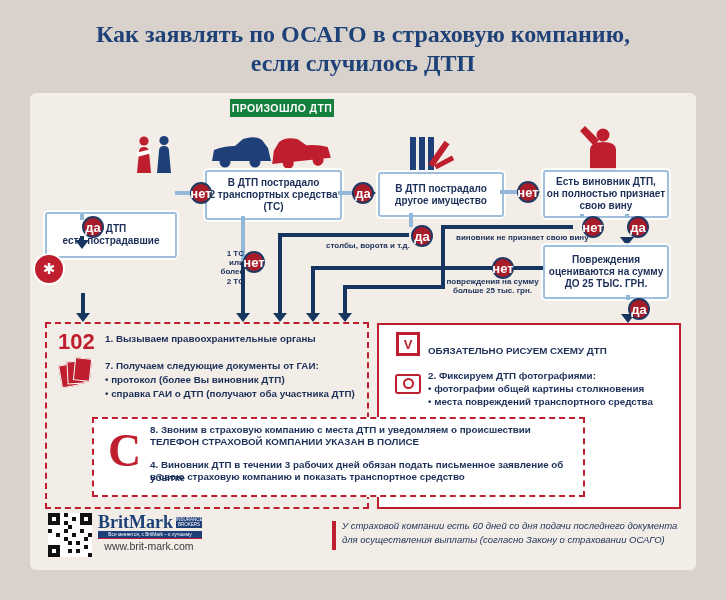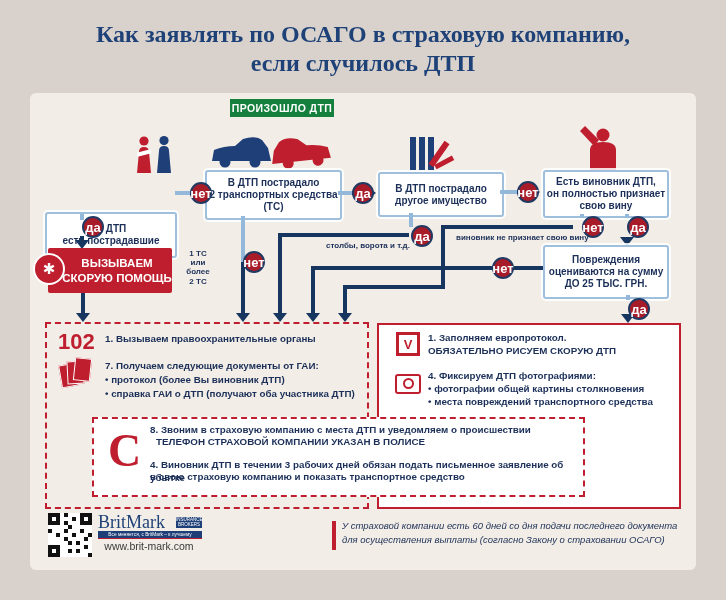--- a/index.html
+++ b/index.html
@@ -37,21 +37,21 @@
   .phone-c{color:#be1e2d;font-family:"Liberation Serif",serif;font-weight:bold;font-size:46px;line-height:1;}
   .chk{width:18px;height:18px;border:3px solid #be1e2d;color:#be1e2d;font-weight:bold;font-size:13px;
        display:flex;align-items:center;justify-content:center;background:#fff;}
   .cam{width:22px;height:16px;border:2.5px solid #be1e2d;border-radius:3px;background:#fff;position:relative;}
   .cam:before{content:"";position:absolute;left:6px;top:2px;width:7px;height:7px;border:2.5px solid #be1e2d;border-radius:50%;}
   .sol{width:28px;height:28px;border-radius:50%;background:#be1e2d;border:2px solid #fff;color:#fff;
        font-size:15px;display:flex;align-items:center;justify-content:center;}
   .doc{width:15px;height:21px;background:#be1e2d;border:1.5px solid #fff;position:absolute;}
   .num102{color:#be1e2d;font-weight:bold;font-size:22px;text-align:right;}
   
-  .brand{font-family:"Liberation Serif",serif;font-weight:normal;color:#1e4278;font-size:18px;line-height:1;}
+  .brand{font-family:"Liberation Serif",serif;font-weight:bold;color:#1e4278;font-size:18px;line-height:1;}
   .brandtag{background:#1e3f78;color:#fff;font-size:4.5px;text-align:center;line-height:1.2;}
   .tagbar{background:#1e3f78;border-bottom:1px solid #be1e2d;color:#fff;font-size:4.8px;
           display:flex;align-items:center;justify-content:center;}
   .www{font-size:10.5px;color:#3a3a3a;text-align:center;}
   .footnote{font-size:9.5px;font-style:italic;color:#1c3056;line-height:1.5;}
   .redbar{width:4px;background:#be1e2d;}
 </style>
 </head>
 <body>
 
@@ -122,30 +122,28 @@
   <div class="abs hl" style="left:517px;top:190px;width:15px;"></div>
   <div class="abs ah-r" style="left:532px;top:186px;"></div>
   <div class="abs dec" style="left:506px;top:181px;">нет</div>
 
   <div class="abs vll" style="left:80px;top:214px;height:6px;"></div>
   <div class="abs dec" style="left:71px;top:216px;">да</div>
   <div class="abs vl" style="left:80px;top:236px;height:6px;"></div>
   <div class="abs ah-d" style="left:75px;top:240px;"></div>
 
   <div class="abs sol" style="left:33px;top:253px;z-index:6;">✱</div>
-  <div class="abs redbox pre" style="left:48px;top:248px;width:124px;height:45px;padding-left:14px;box-sizing:border-box;">ВЫЗЫВАЕМ
-СКОРУЮ ПОМОЩЬ</div>
   <div class="abs vl" style="left:81px;top:293px;height:21px;"></div>
   <div class="abs ah-d" style="left:76px;top:313px;"></div>
 
   <div class="abs vll" style="left:241px;top:216px;height:46px;"></div>
   <div class="abs vl" style="left:241px;top:262px;height:51px;"></div>
   <div class="abs dec" style="left:232px;top:251px;">нет</div>
   <div class="abs ah-d" style="left:236px;top:313px;"></div>
-  <div class="abs note-s pre" style="left:183px;top:249px;width:30px;text-align:center;">1 ТС
+  <div class="abs note-s pre" style="left:214px;top:249px;width:30px;text-align:right;">1 ТС
 или
 более
 2 ТС</div>
 
   <div class="abs vll" style="left:409px;top:213px;height:14px;"></div>
   <div class="abs dec" style="left:400px;top:225px;">да</div>
   <div class="abs hl" style="left:278px;top:233px;width:131px;"></div>
   <div class="abs vl" style="left:278px;top:233px;height:80px;"></div>
   <div class="abs ah-d" style="left:273px;top:313px;"></div>
   <div class="abs note-s" style="left:326px;top:241px;">столбы, ворота и т.д.</div>
@@ -164,50 +162,51 @@
   <div class="abs ah-d" style="left:620px;top:237px;"></div>
 
   <div class="abs fbox pre" style="left:543px;top:245px;width:122px;height:50px;">Повреждения
 оцениваются на сумму
 ДО 25 ТЫС. ГРН.</div>
 
   <div class="abs hl" style="left:311px;top:266px;width:232px;"></div>
   <div class="abs vl" style="left:311px;top:266px;height:47px;"></div>
   <div class="abs ah-d" style="left:306px;top:313px;"></div>
   <div class="abs dec" style="left:481px;top:257px;">нет</div>
+  <div class="abs note-s pre" style="left:445px;top:277px;width:95px;text-align:center;">повреждения на сумму
+больше 25 тыс. грн.</div>
 
   <div class="abs vll" style="left:626px;top:295px;height:5px;"></div>
   <div class="abs dec" style="left:617px;top:298px;">да</div>
   <div class="abs ah-d" style="left:621px;top:314px;"></div>
 
   <div class="abs dashbox" style="left:45px;top:322px;width:320px;height:183px;"></div>
   <div class="abs num102" style="left:58px;top:329px;">102</div>
   <div class="abs" style="left:60px;top:358px;width:40px;height:48px;">
     <div class="doc" style="left:0;top:6px;transform:rotate(-10deg);"></div>
     <div class="doc" style="left:7px;top:3px;transform:rotate(-3deg);"></div>
     <div class="doc" style="left:14px;top:0;transform:rotate(6deg);"></div>
   </div>
   <div class="abs item" style="left:105px;top:333px;width:250px;">1. Вызываем правоохранительные органы</div>
   <div class="abs item" style="left:105px;top:360px;width:255px;">7.  Получаем следующие документы от ГАИ:</div>
   <div class="abs item" style="left:105px;top:374px;width:255px;">• протокол (более Вы виновник ДТП)</div>
   <div class="abs item" style="left:105px;top:388px;width:255px;">• справка ГАИ о ДТП (получают оба участника ДТП)</div>
 
   <div class="abs solidbox" style="left:377px;top:323px;width:300px;height:182px;"></div>
   <div class="abs chk" style="left:396px;top:332px;">V</div>
-  <div class="abs item" style="left:428px;top:332px;width:240px;">1. Заполняем европротокол.</div>
-  <div class="abs item" style="left:428px;top:345px;width:240px;">ОБЯЗАТЕЛЬНО РИСУЕМ СКОРУЮ ДТП</div>
+  <div class="abs item" style="left:428px;top:345px;width:240px;">ОБЯЗАТЕЛЬНО РИСУЕМ СХЕМУ ДТП</div>
   <div class="abs cam" style="left:395px;top:374px;"></div>
-  <div class="abs item" style="left:428px;top:370px;width:240px;">4. Фиксируем ДТП фотографиями:</div>
+  <div class="abs item" style="left:428px;top:370px;width:240px;">2. Фиксируем ДТП фотографиями:</div>
   <div class="abs item" style="left:428px;top:383px;width:245px;">• фотографии общей картины столкновения</div>
   <div class="abs item" style="left:428px;top:396px;width:245px;">• места повреждений транспортного средства</div>
 
   <div class="abs dashbox" style="left:92px;top:417px;width:489px;height:76px;background:#fff;z-index:8;"></div>
   <div class="abs phone-c" style="left:108px;top:428px;z-index:9;">C</div>
   <div class="abs item" style="left:150px;top:424px;width:420px;z-index:9;">8. Звоним в страховую компанию с места ДТП и уведомляем о происшествии</div>
-  <div class="abs item" style="left:150px;top:436px;width:420px;z-index:9;margin-left:6px;">ТЕЛЕФОН СТРАХОВОЙ КОМПАНИИ УКАЗАН В ПОЛИСЕ</div>
+  <div class="abs item" style="left:150px;top:436px;width:420px;z-index:9;">ТЕЛЕФОН СТРАХОВОЙ КОМПАНИИ УКАЗАН В ПОЛИСЕ</div>
   <div class="abs item" style="left:150px;top:459px;width:425px;z-index:9;">4. Виновник ДТП в течении 3 рабочих дней обязан подать письменное заявление об убытке</div>
   <div class="abs item" style="left:150px;top:471px;width:425px;z-index:9;">в свою страховую компанию и показать транспортное средство</div>
 
   <svg class="abs" style="left:48px;top:513px;" width="44" height="44" viewBox="0 0 11 11">
     <rect x="0" y="0" width="11" height="11" fill="#fff"></rect>
     <rect x="0" y="0" width="3" height="3" fill="#111"></rect>
       <rect x="1" y="1" width="1" height="1" fill="#fff"></rect>
     <rect x="8" y="0" width="3" height="3" fill="#111"></rect>
       <rect x="9" y="1" width="1" height="1" fill="#fff"></rect>
     <rect x="0" y="8" width="3" height="3" fill="#111"></rect>

